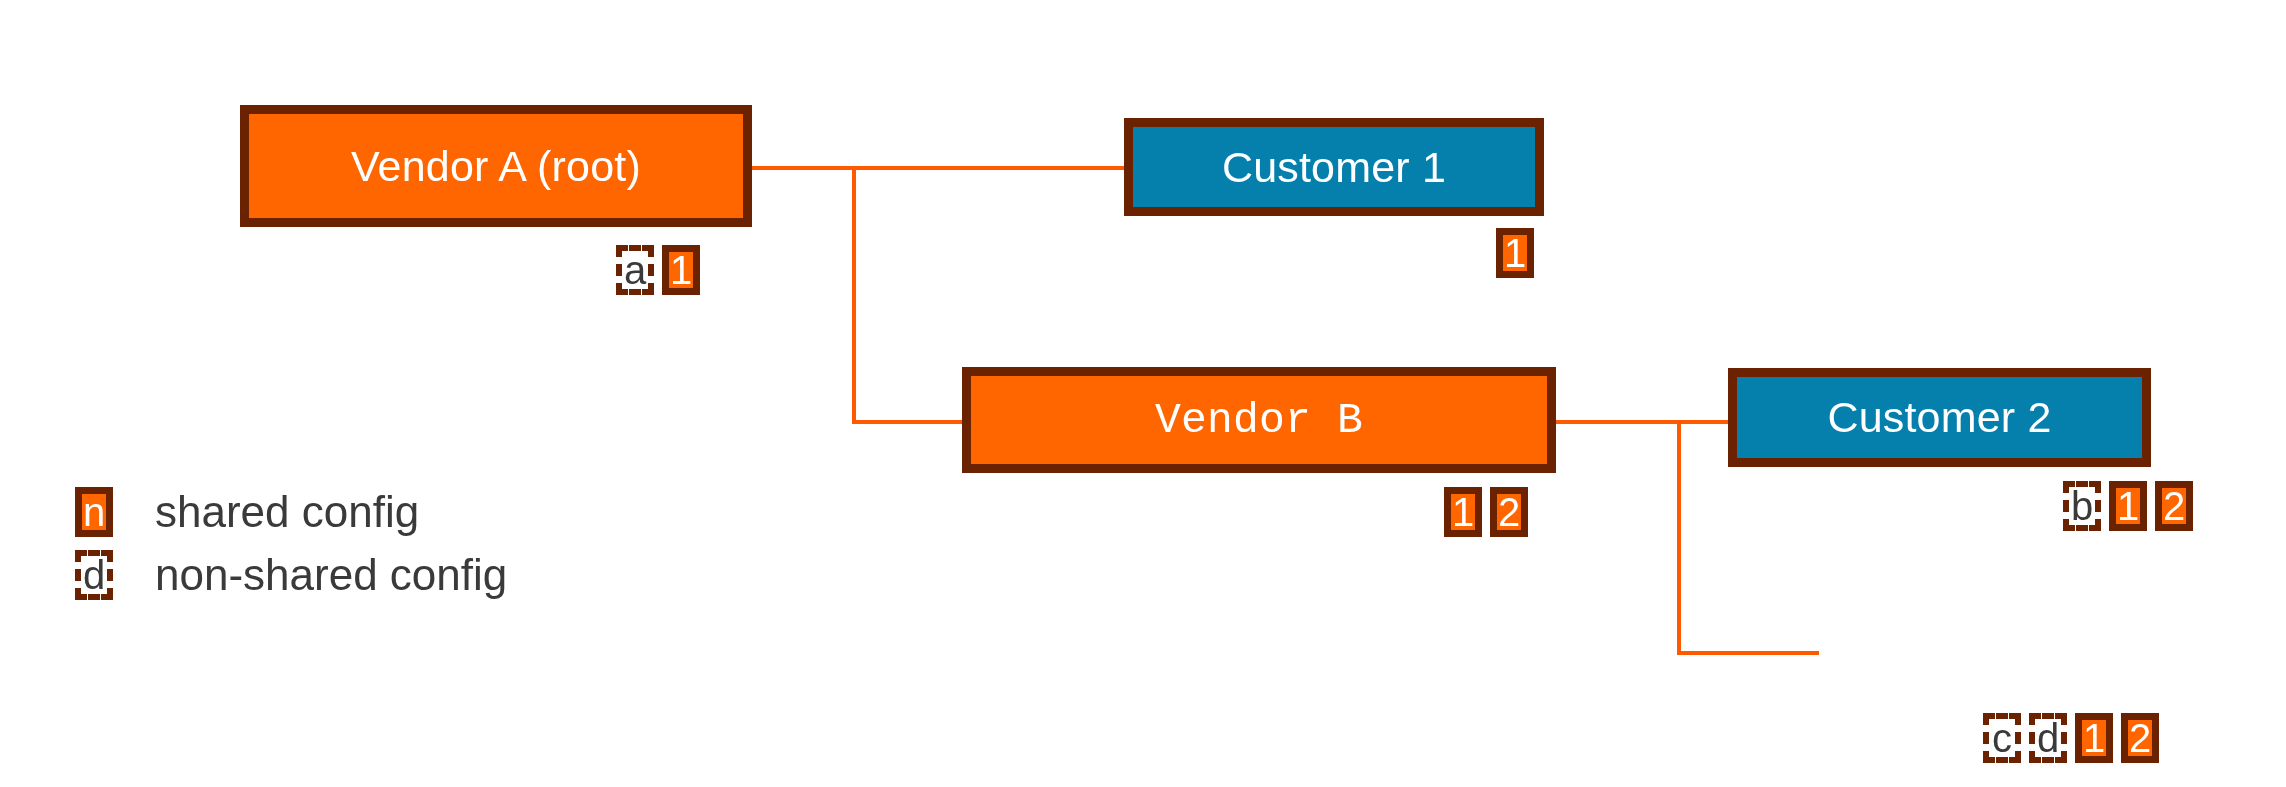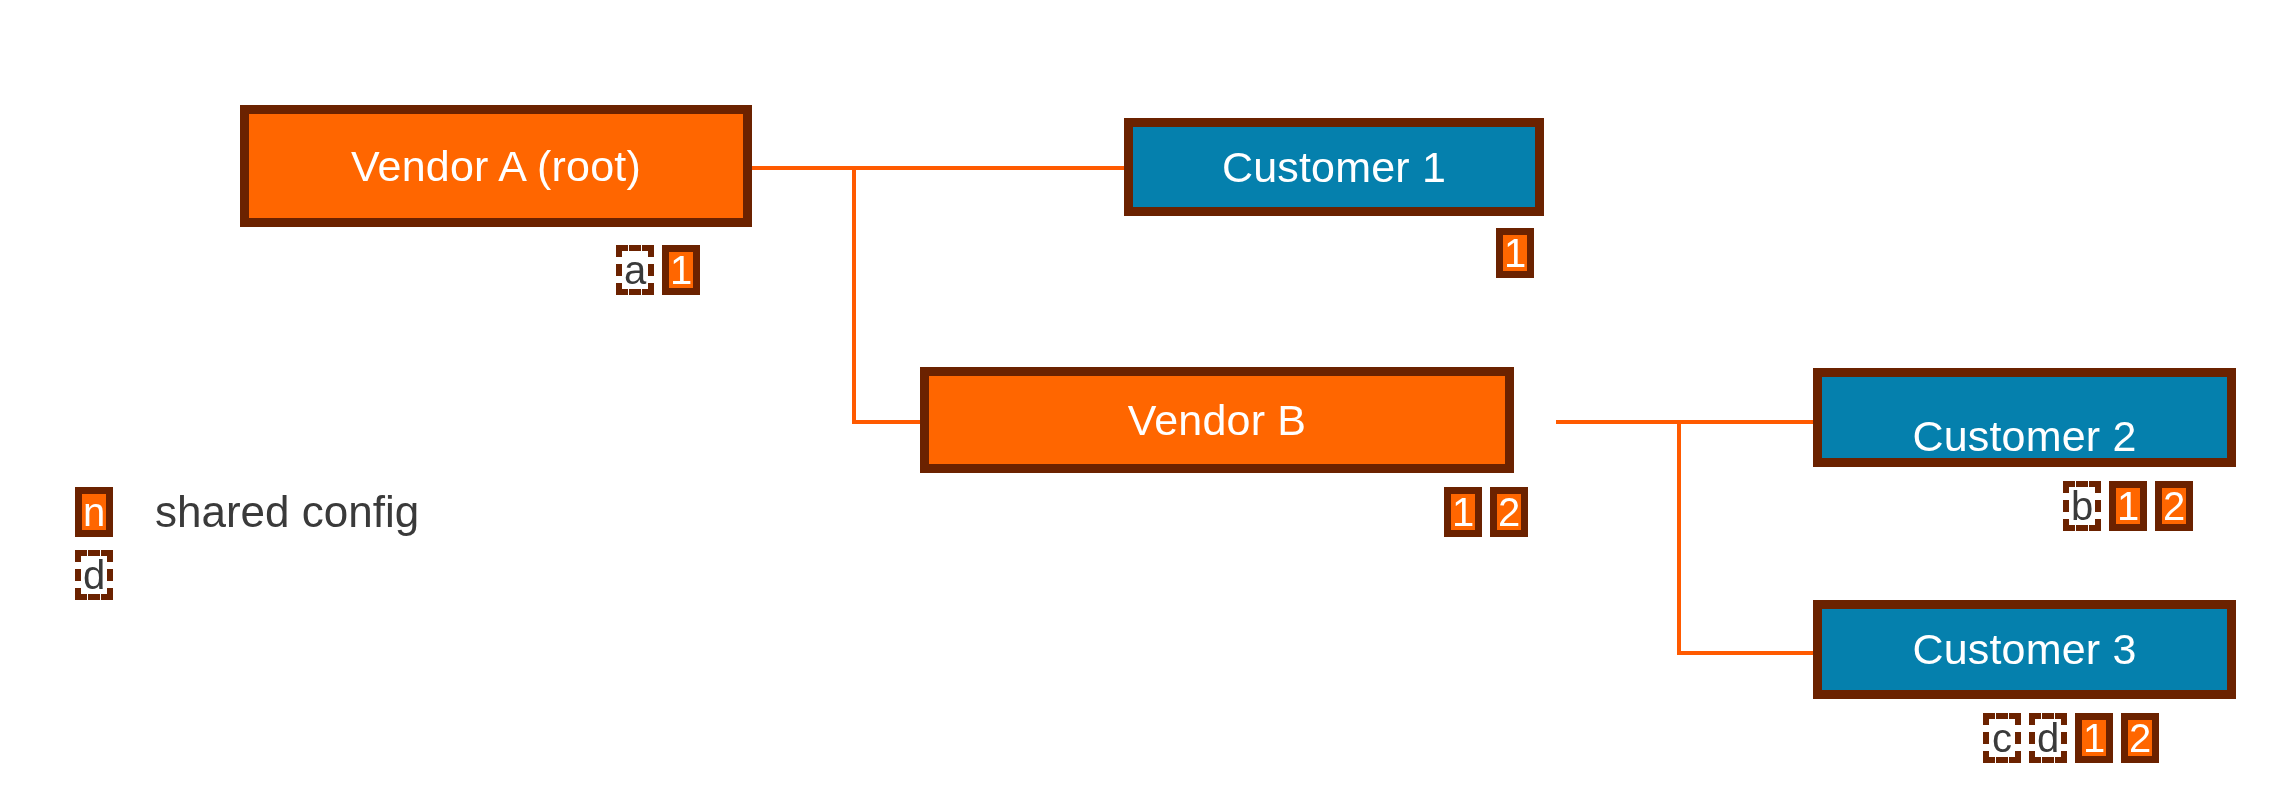--- a/index.html
+++ b/index.html
@@ -114,50 +114,48 @@
     <span class="badge shared">1</span>
   </div>
 
   <div class="node node-customer" style="left:1124px; top:118px; width:420px; height:98px;text-align:right;">
     <span>Customer 1</span>
   </div>
   <div class="badge-row" style="left:1496px; top:228px;">
     <span class="badge shared">1</span>
   </div>
 
-  <div class="node node-vendor" style="left:920px; top:367px; width:594px; height:106px;">
+  <div class="node node-vendor" style="left:962px; top:367px; width:594px; height:106px;font-family:Liberation Mono, monospace;">
     <span>Vendor B</span>
   </div>
   <div class="badge-row" style="left:1444px; top:487px;">
     <span class="badge shared">1</span>
     <span class="badge shared">2</span>
   </div>
 
-  <div class="node node-customer" style="left:1813px; top:368px; width:423px; height:99px;align-items:flex-end;">
+  <div class="node node-customer" style="left:1728px; top:368px; width:423px; height:99px;">
     <span>Customer 2</span>
   </div>
   <div class="badge-row" style="left:2063px; top:481px;">
     <span class="badge nonshared">b</span>
     <span class="badge shared">1</span>
     <span class="badge shared">2</span>
   </div>
 
-  <div class="node node-customer" style="left:1813px; top:600px; width:423px; height:99px;">
-    <span>Customer 3</span>
-  </div>
   <div class="badge-row" style="left:1983px; top:713px;">
     <span class="badge nonshared">c</span>
     <span class="badge nonshared">d</span>
     <span class="badge shared">1</span>
     <span class="badge shared">2</span>
   </div>
 
   <div id="legend">
     <div class="legend-row">
       <span class="badge shared">n</span>
       <span class="legend-label">shared config</span>
     </div>
     <div class="legend-row">
       <span class="badge nonshared">d</span>
+      <span class="legend-label">non-shared config</span>
     </div>
   </div>
 
 </div>
 
 </body></html>

